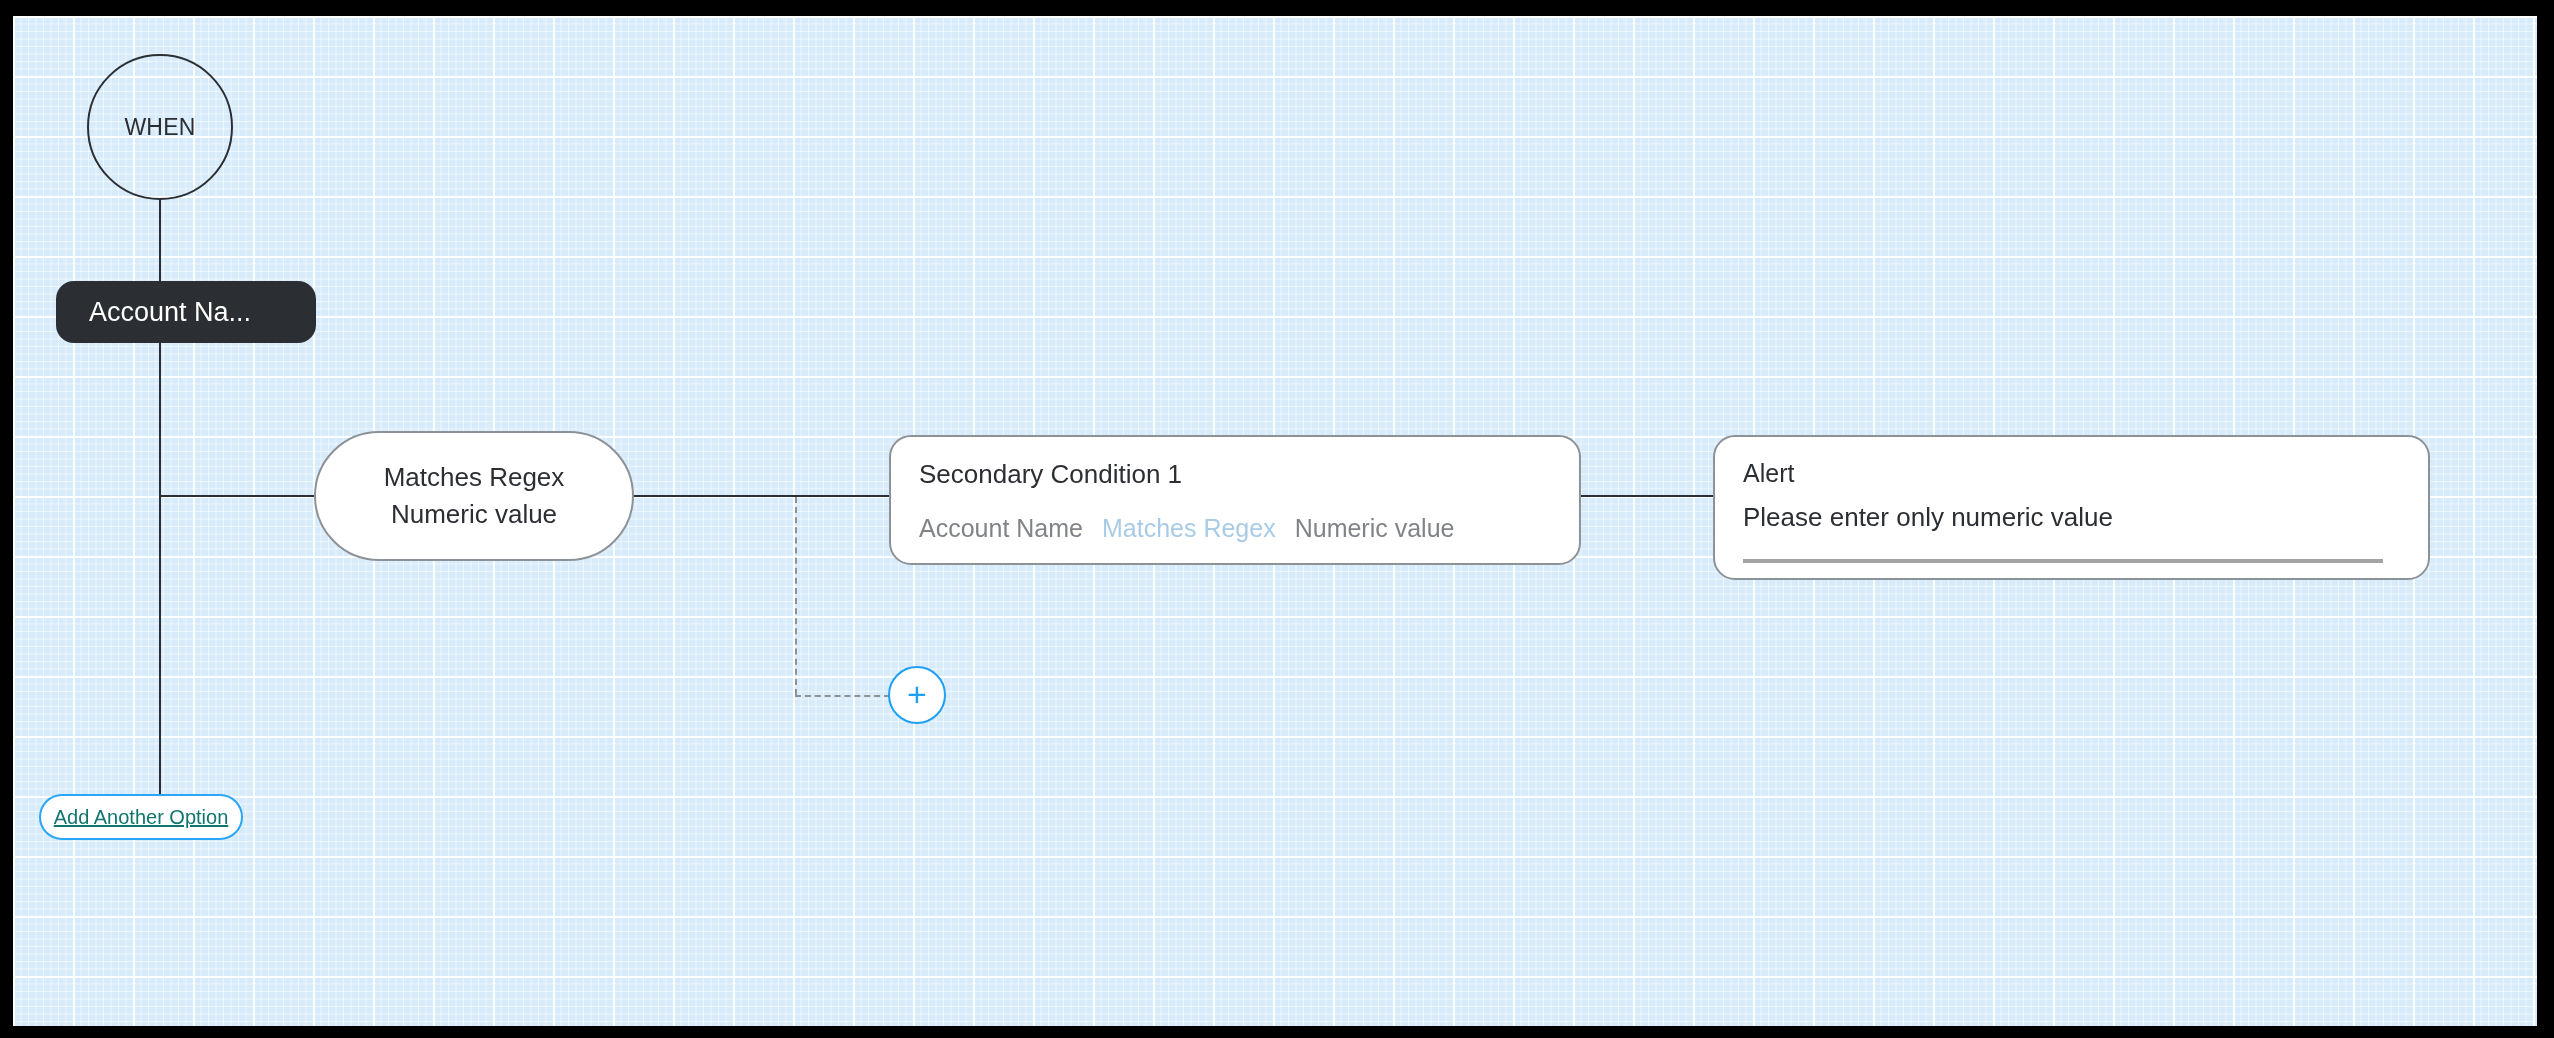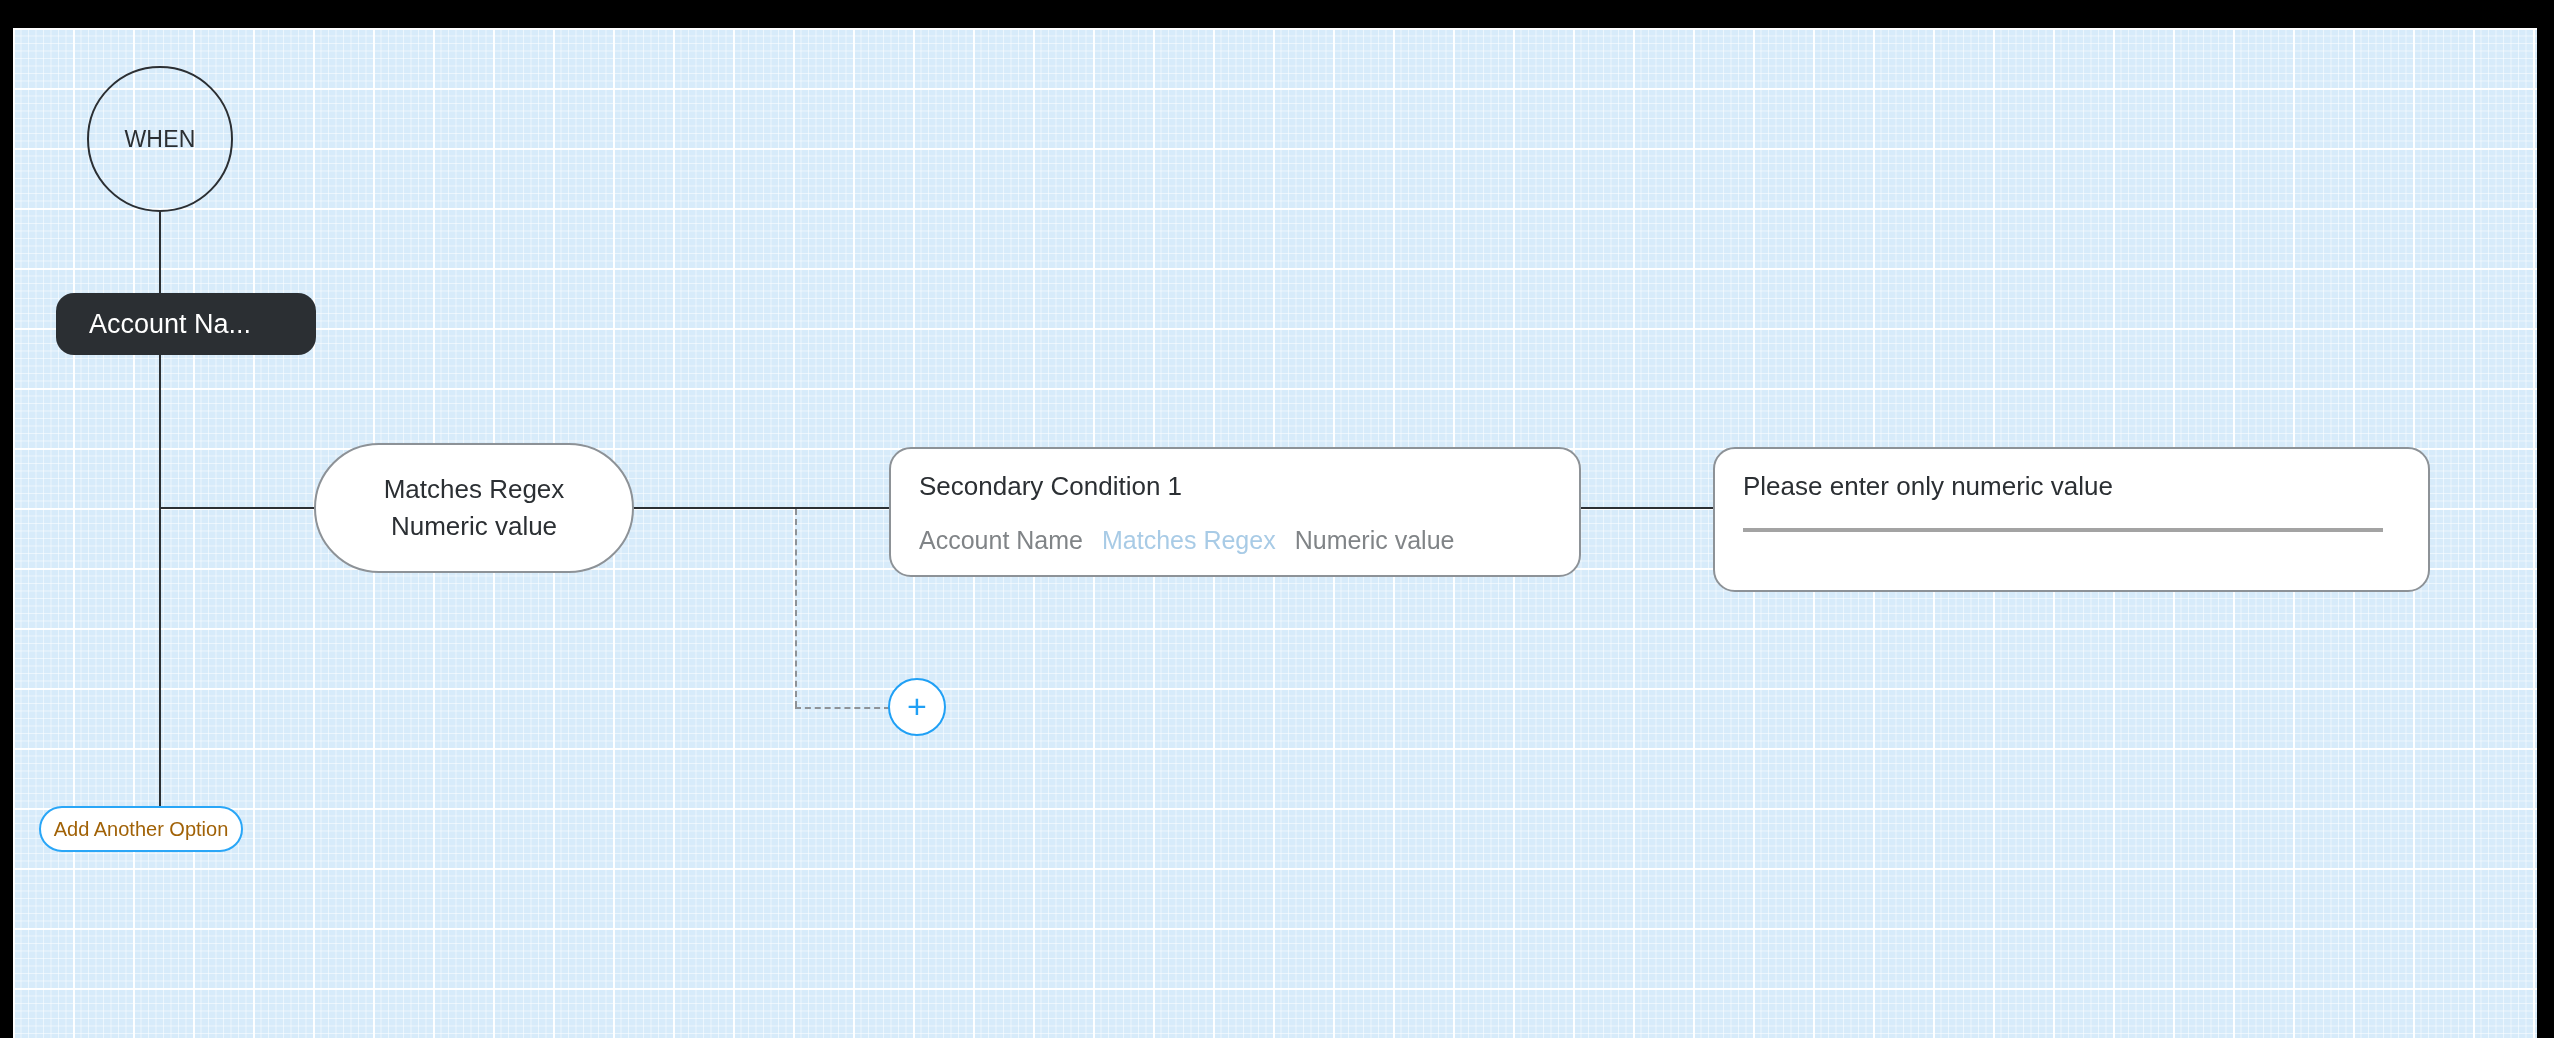--- a/index.html
+++ b/index.html
@@ -11,21 +11,21 @@
     width: 2554px;
     height: 1038px;
     font-family: "Liberation Sans", sans-serif;
     overflow: hidden;
   }
 
   
   #workflow-canvas {
     position: absolute;
     left: 13px;
-    top: 28px;
+    top: 16px;
     width: 2524px;
     height: 1010px;
     background-color: #d7ebfa;
     background-image:
       linear-gradient(to right, rgba(255,255,255,0.55) 1px, transparent 1px),
       linear-gradient(to bottom, rgba(255,255,255,0.55) 1px, transparent 1px),
       linear-gradient(to right, rgba(255,255,255,0.95) 2px, transparent 2px),
       linear-gradient(to bottom, rgba(255,255,255,0.95) 2px, transparent 2px);
     background-size:
       7.5px 7.5px,
@@ -205,22 +205,23 @@
     border: 2px solid #29a6f7;
     border-radius: 23px;
     background: #ffffff;
     display: flex;
     align-items: center;
     justify-content: center;
     box-sizing: border-box;
     cursor: pointer;
   }
   #add-option-button .add-option-label {
-    color: #a16207;
+    color: #0f766e;
     font-size: 20px;
+    text-decoration: underline;
   }
 </style>
 </head>
 <body>
 
 <div id="workflow-canvas">
 
   <div class="conn conn-v" style="left:146px; top:184px; height:81px;"></div>
 
   <div class="conn conn-v" style="left:146px; top:327px; height:451px;"></div>
@@ -250,20 +251,21 @@
   <div id="secondary-condition-node">
     <div class="sc-title">Secondary Condition 1</div>
     <div class="sc-summary">
       <span class="sc-chip field">Account Name</span>
       <span class="sc-chip operator">Matches Regex</span>
       <span class="sc-chip value">Numeric value</span>
     </div>
   </div>
 
   <div id="alert-node">
+    <div class="alert-title">Alert</div>
     <div class="alert-message">Please enter only numeric value</div>
   </div>
 
   <div id="add-branch-button">
     <span class="plus-glyph">+</span>
   </div>
 
   <div id="add-option-button">
     <span class="add-option-label">Add Another Option</span>
   </div>

